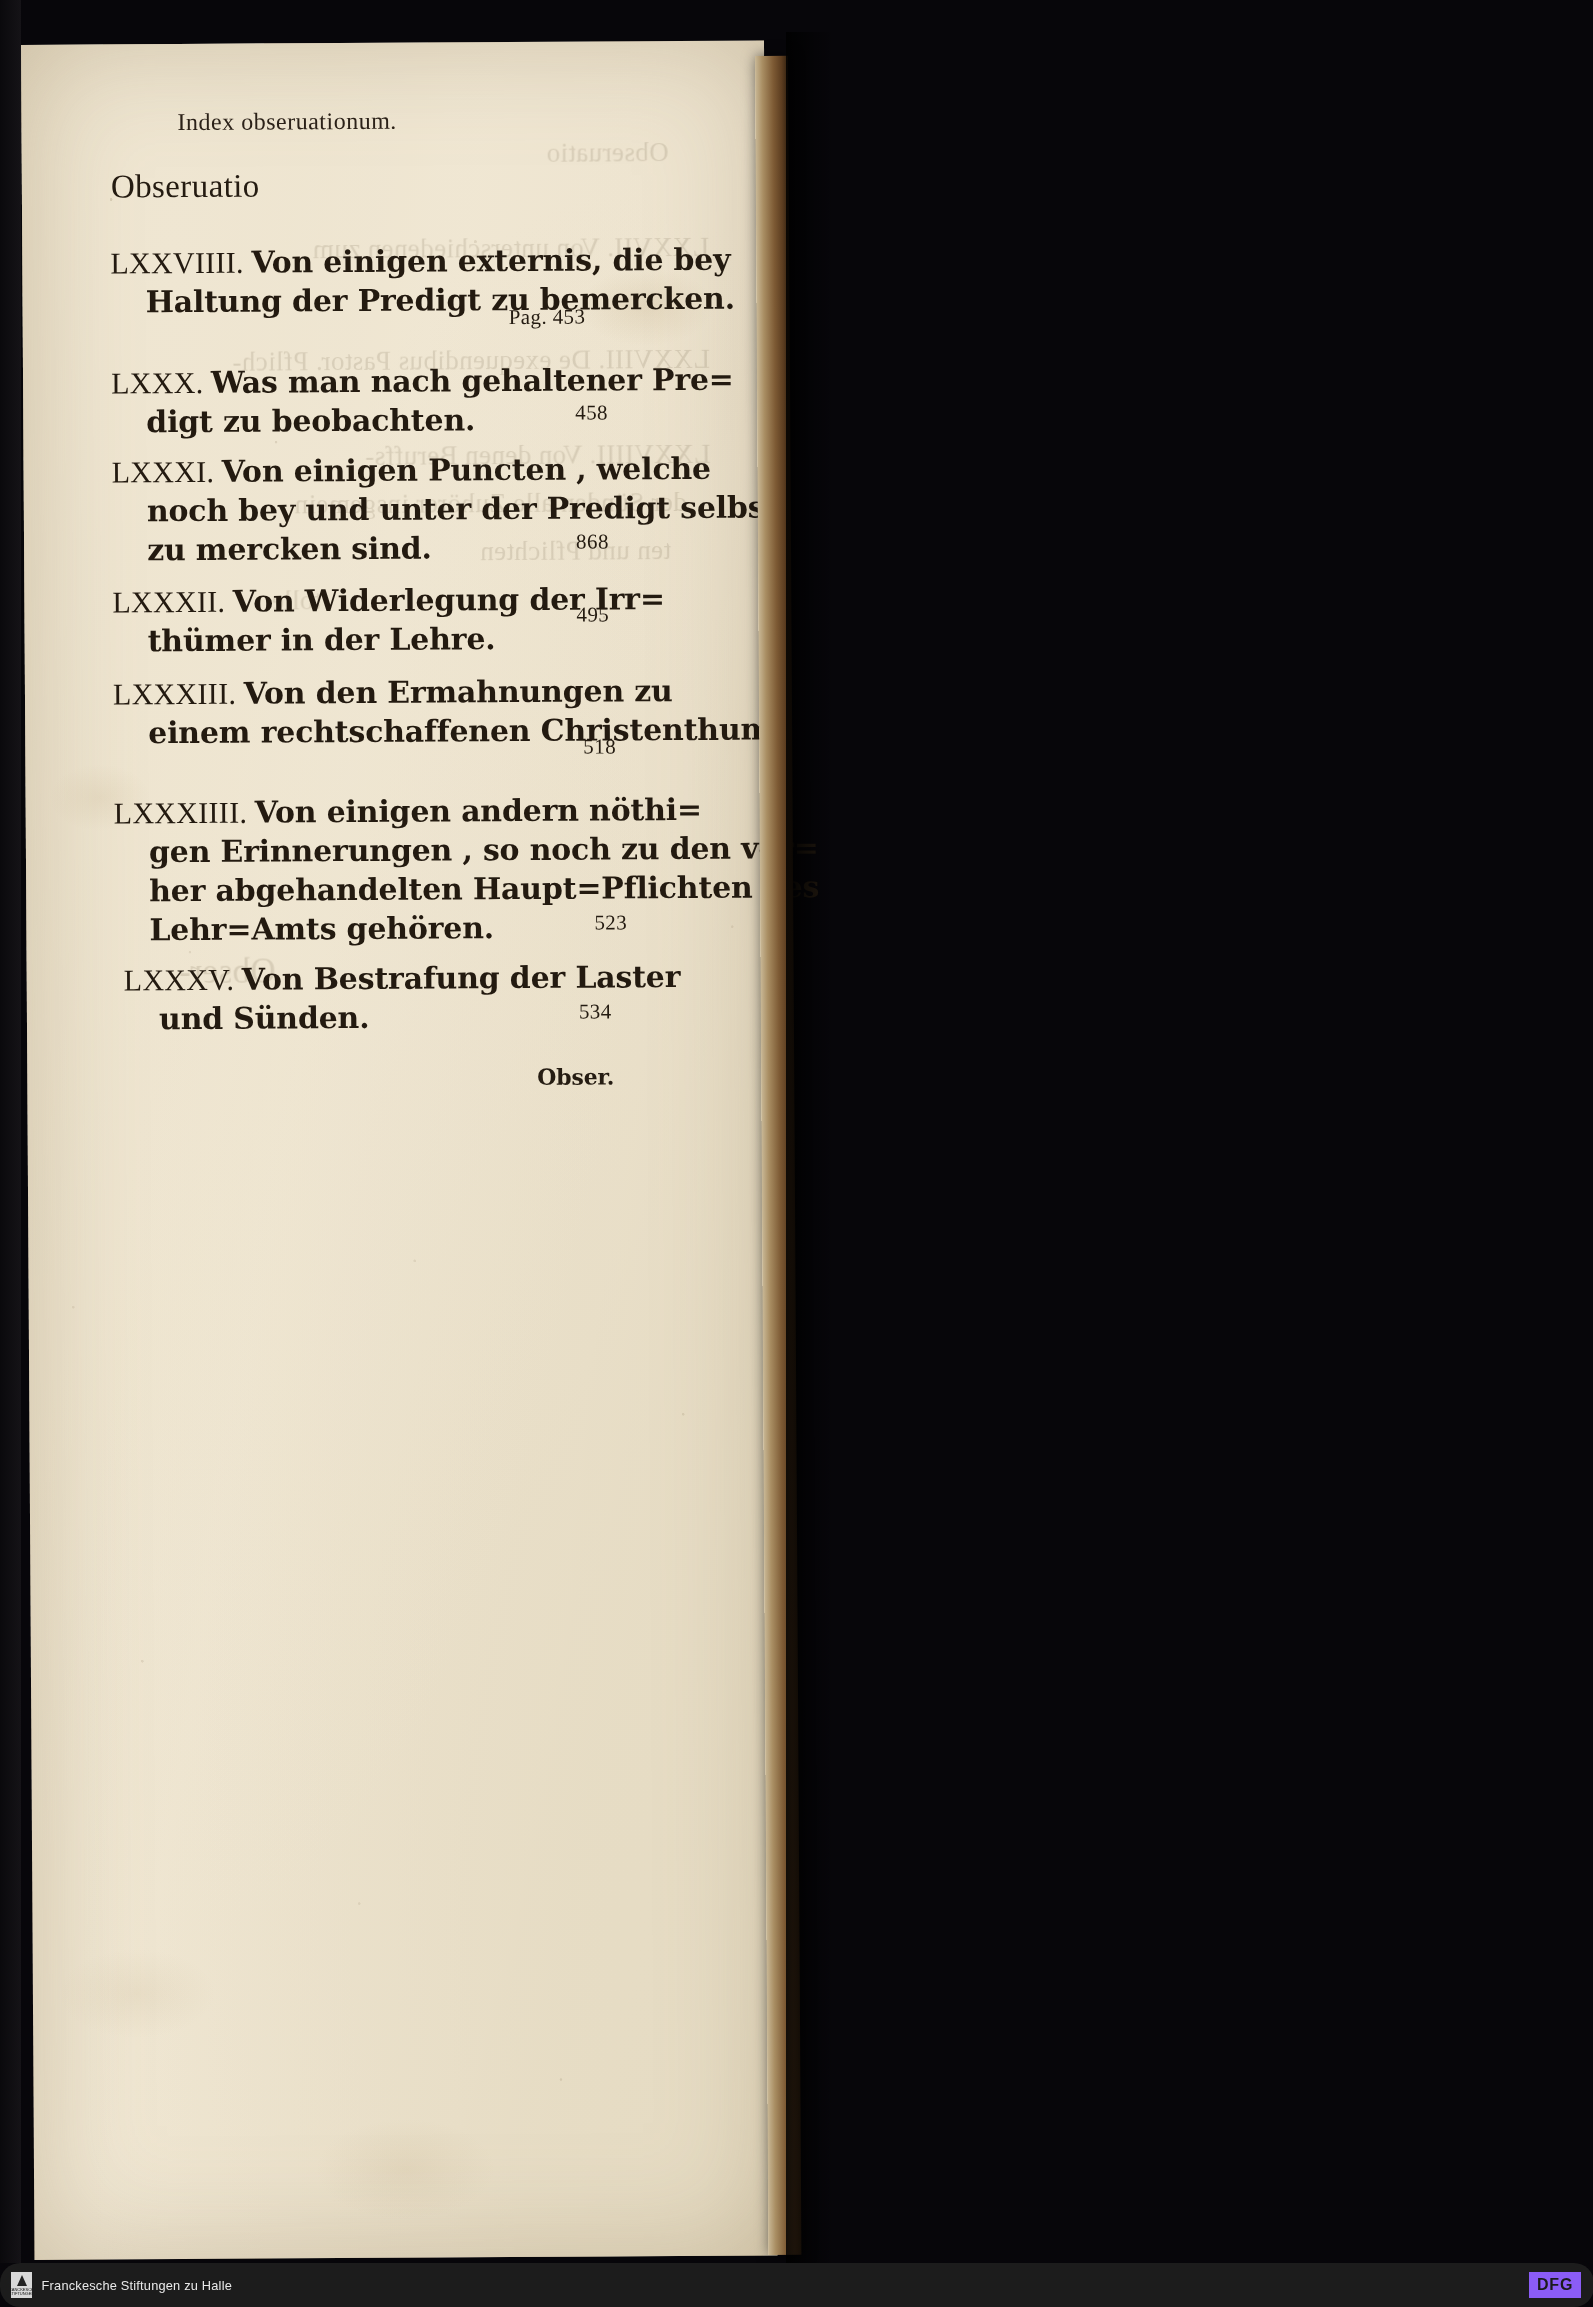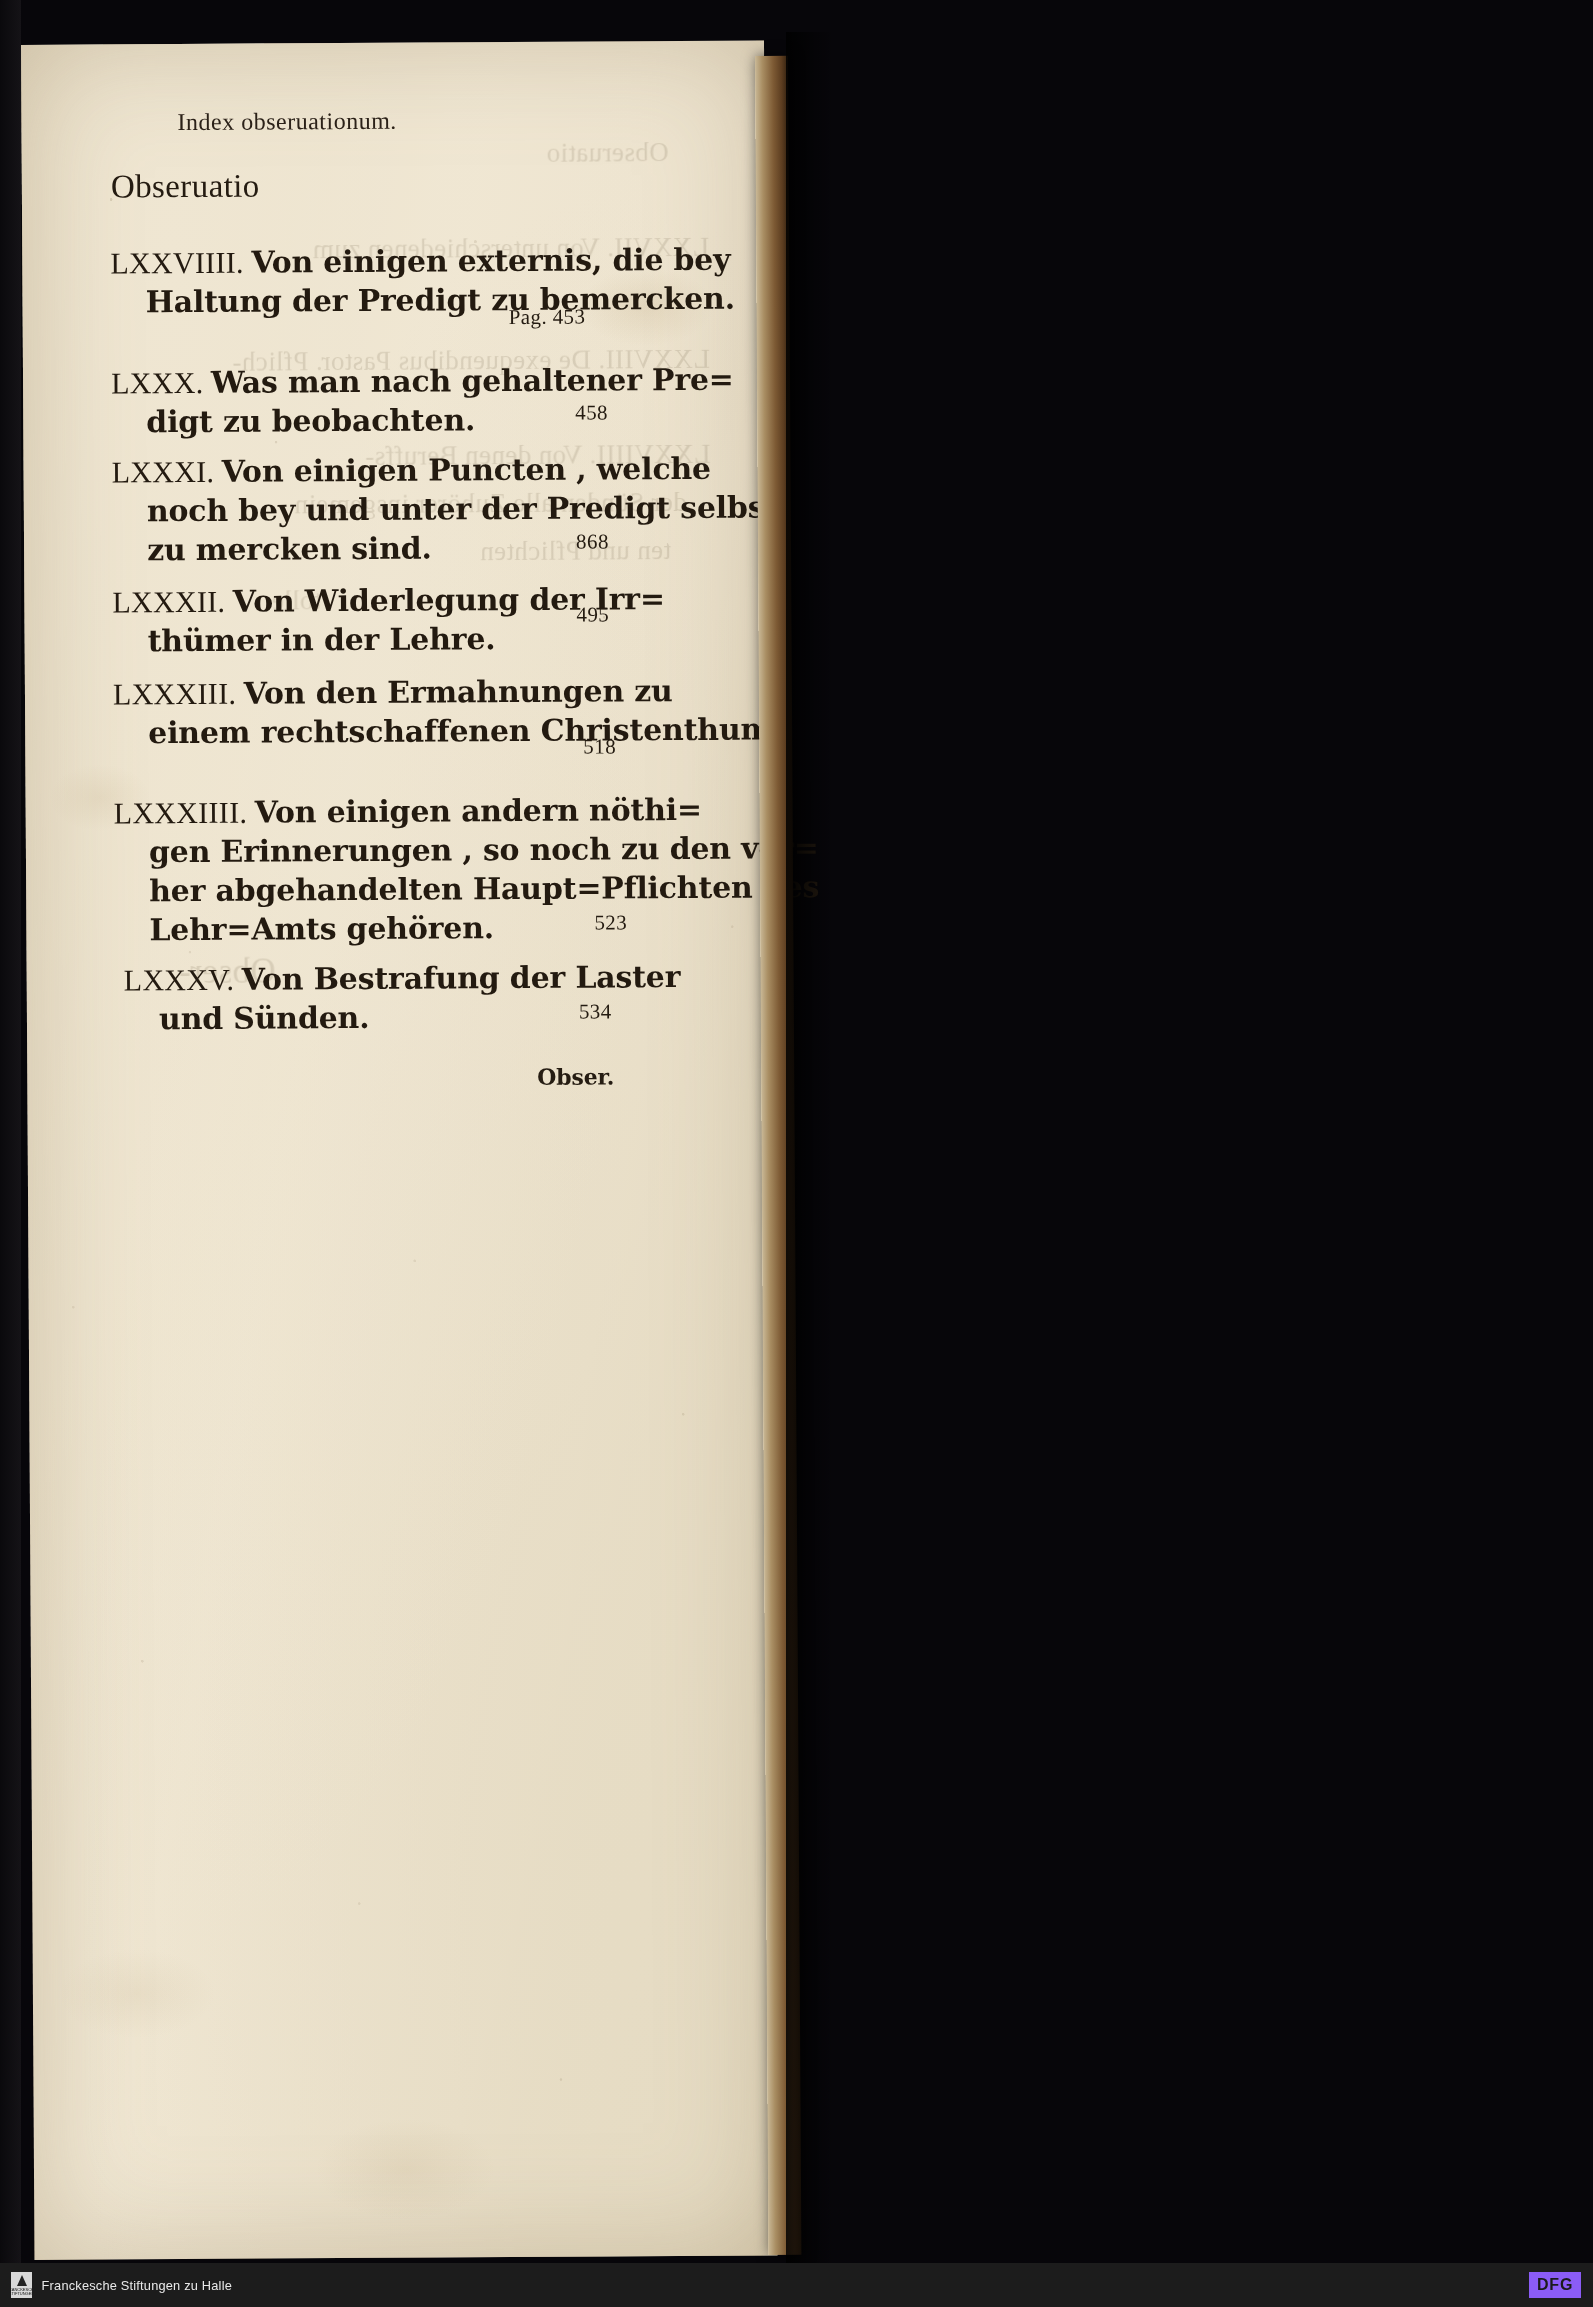--- a/index.html
+++ b/index.html
@@ -178,20 +178,21 @@
   }
 
   
   #bottombar {
     position: absolute;
     left: 0; bottom: 0;
     width: 1594px; height: 44px;
     background: #1c1c1c;
     display: flex;
     align-items: center;
+    border-radius: 20px;
   }
   #bottombar .left {
     display: flex; align-items: center; gap: 9.6px;
     margin-left: 11px;
   }
   .fs-logo {
     width: 21px; height: 25.5px;
     background: #d8d8d8;
     color: #111;
     font-size: 4px;

